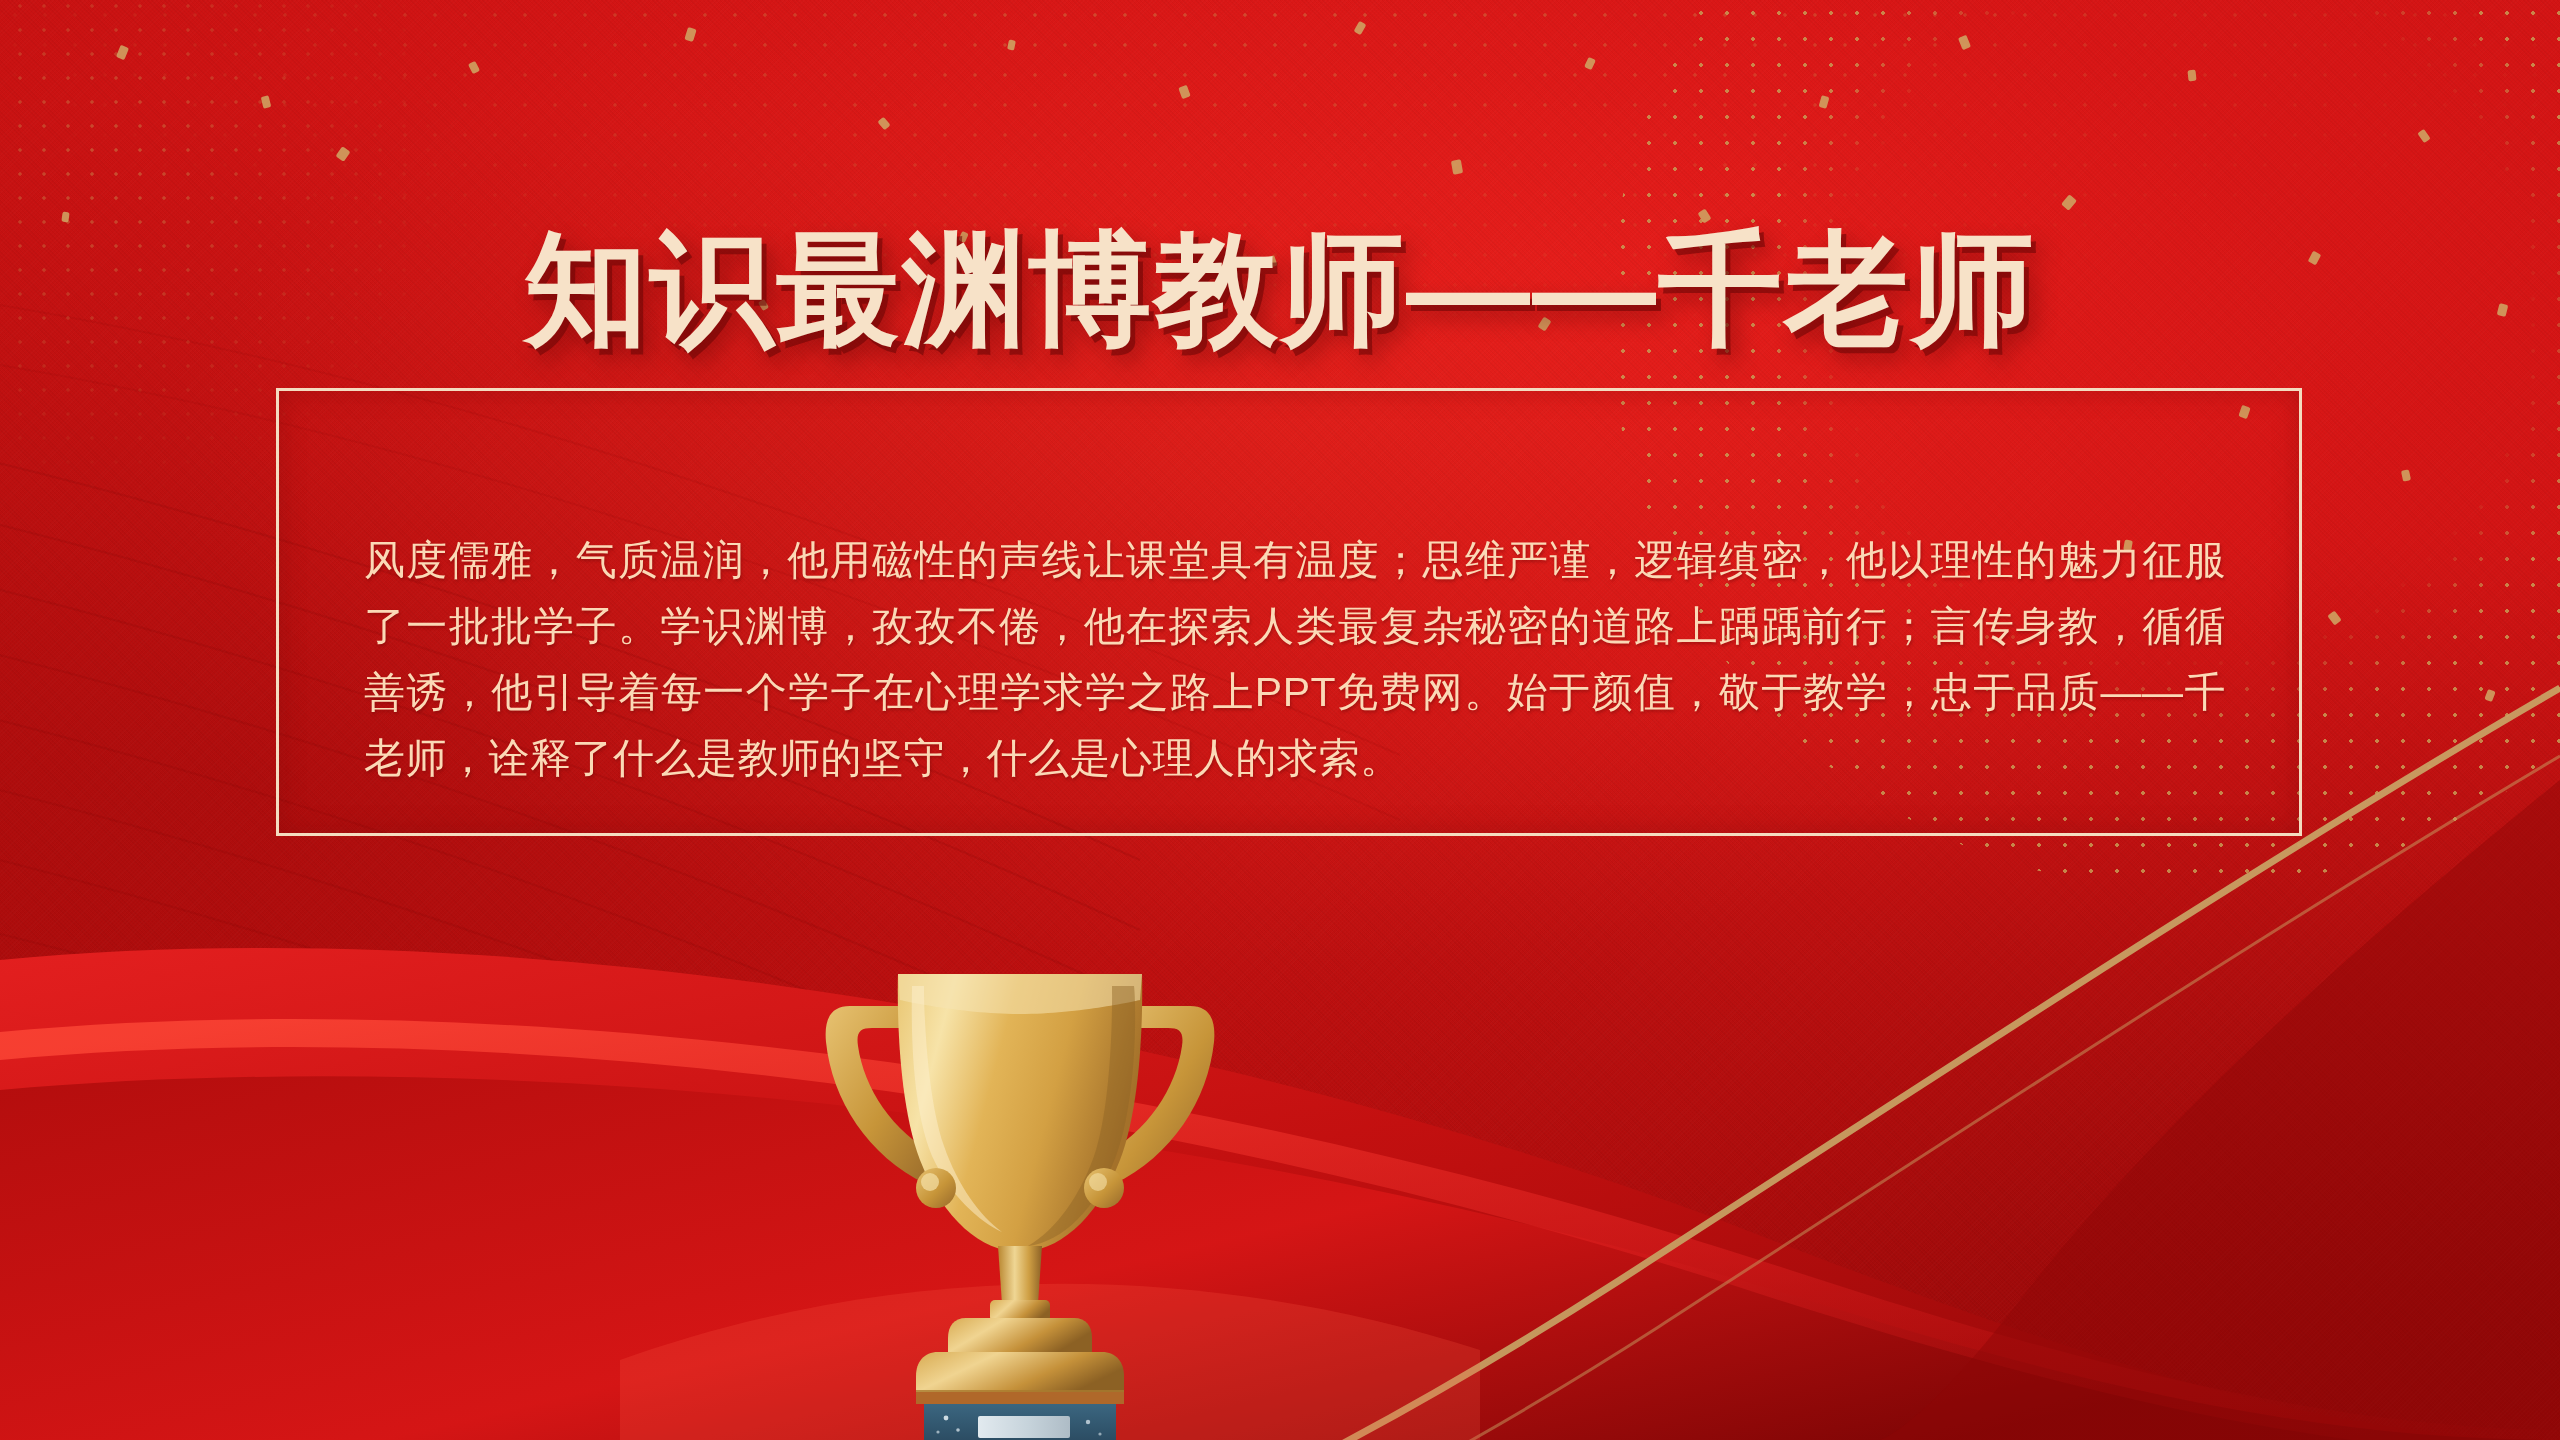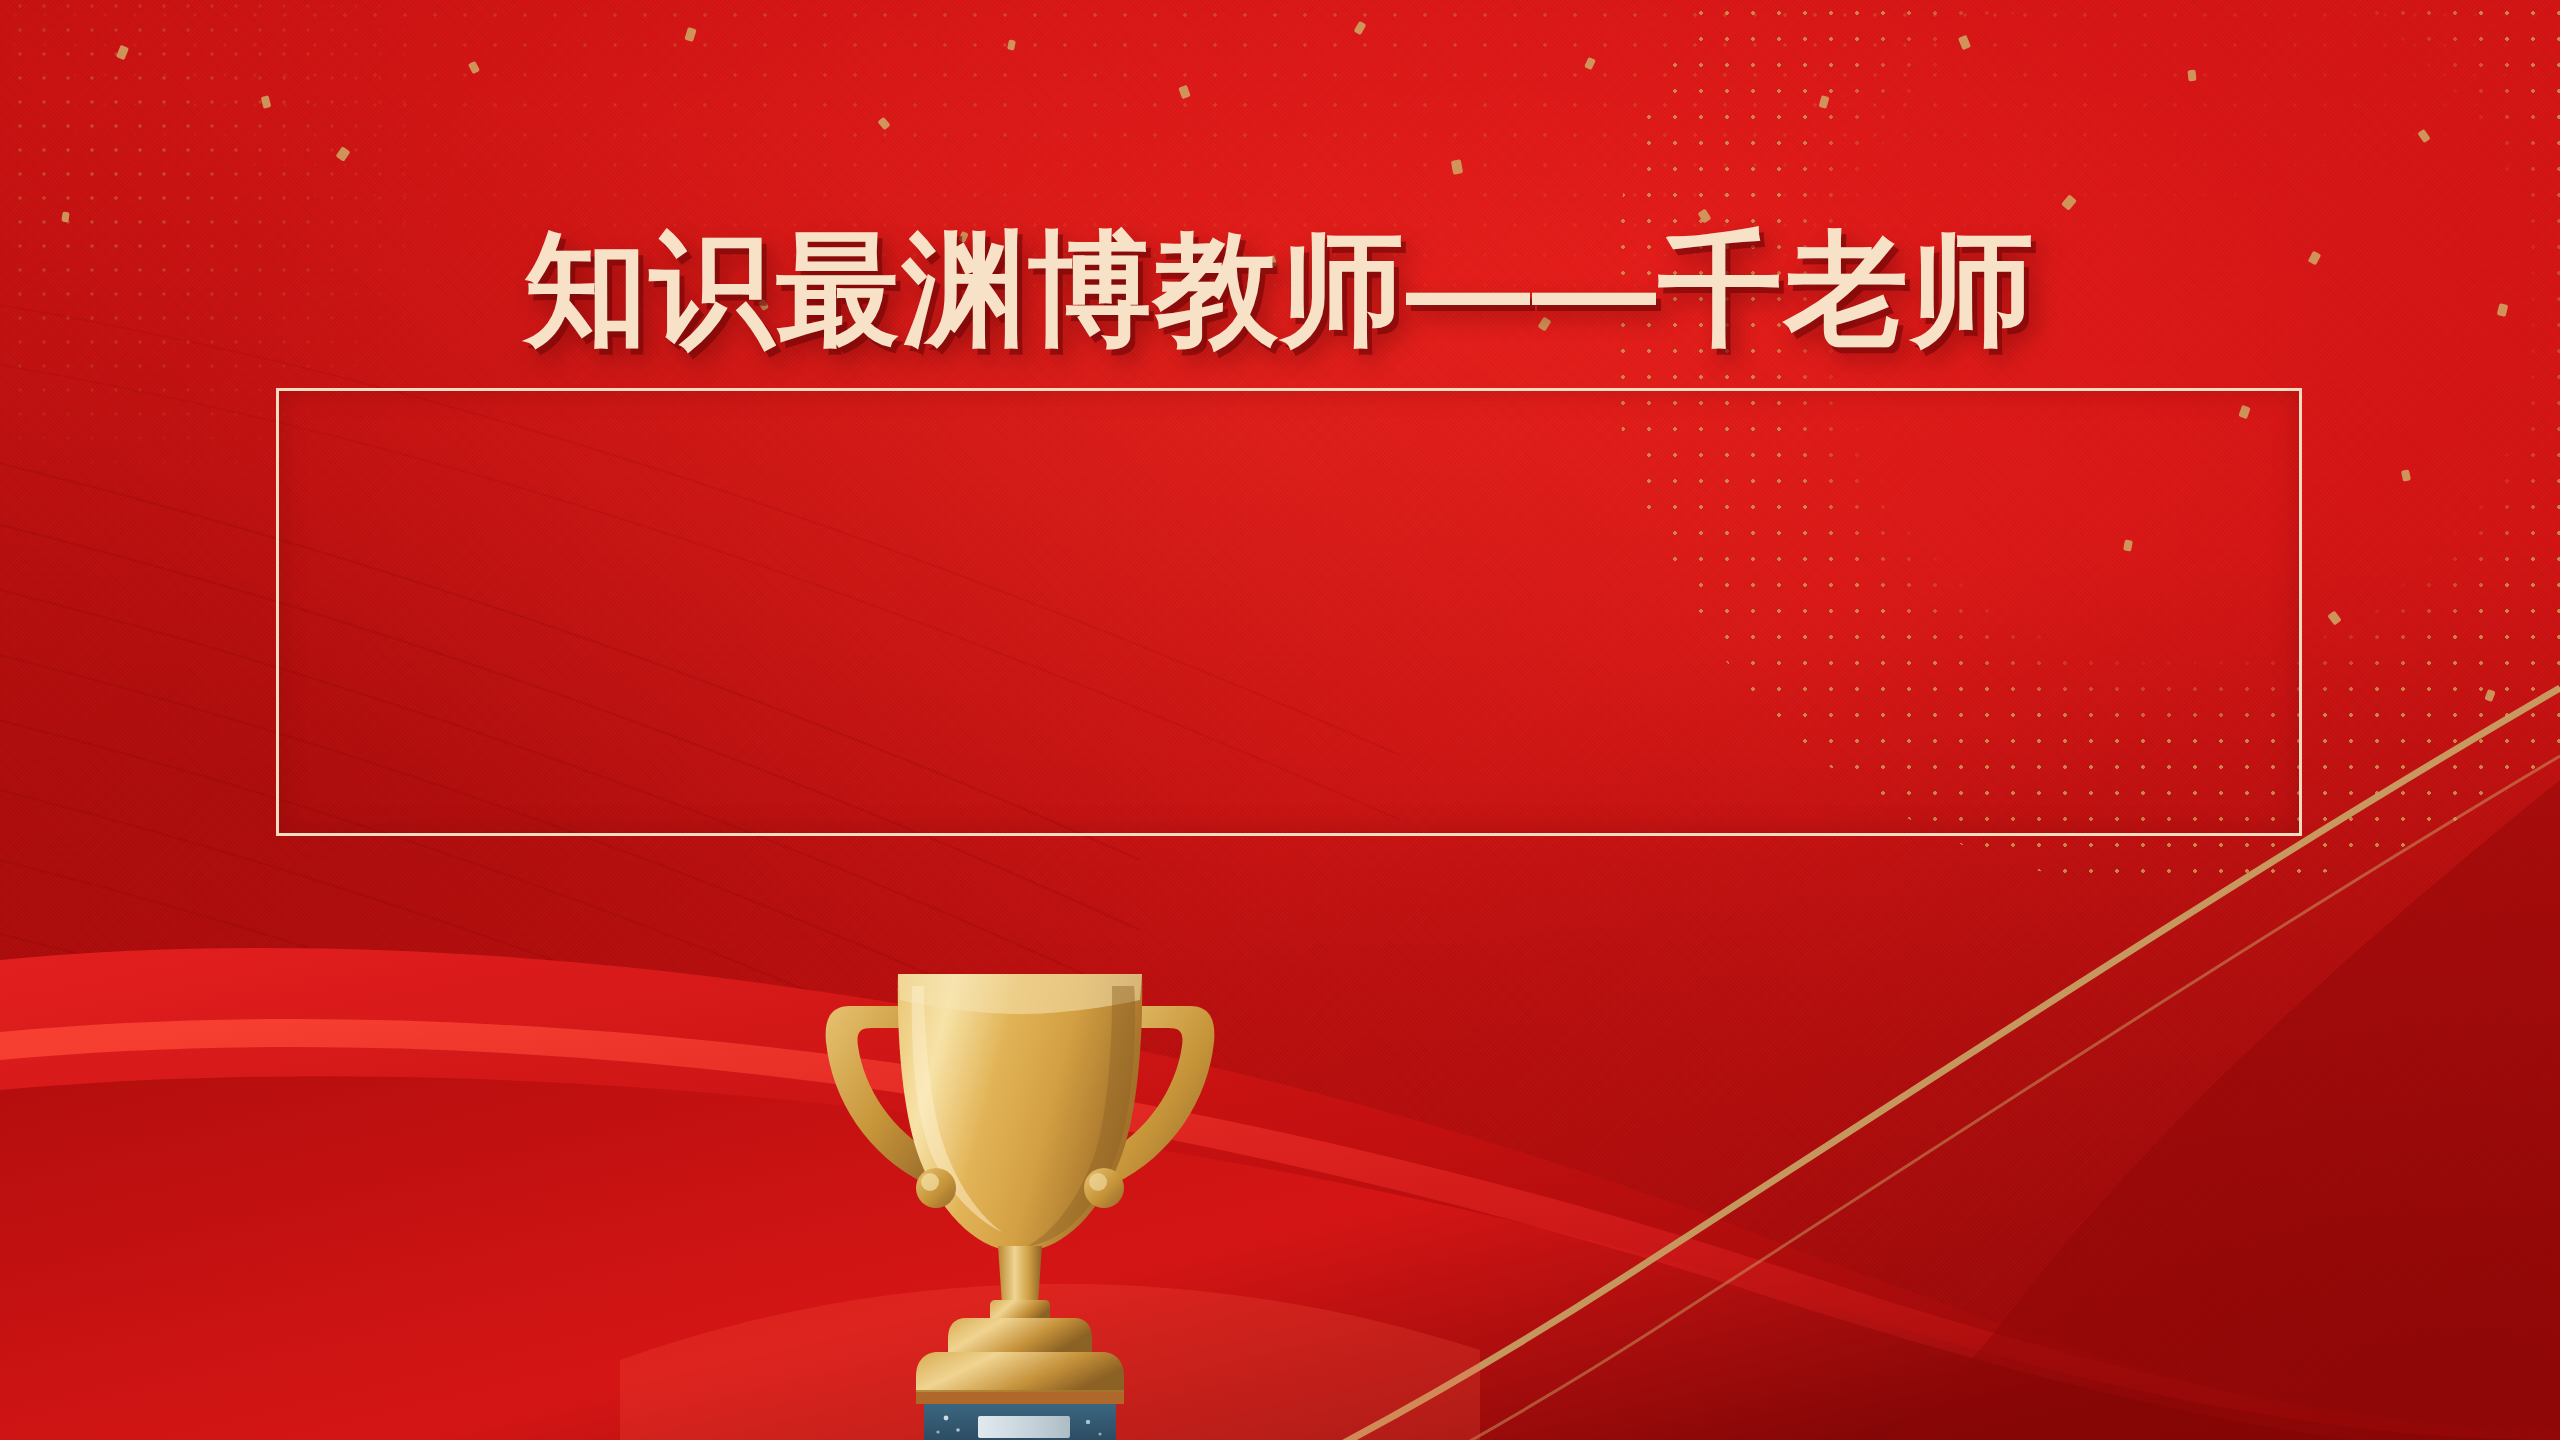--- a/index.html
+++ b/index.html
@@ -352,14 +352,15 @@
       <circle cx="138" cy="470" r="1.8" fill="#e8f1f6" opacity="0.7"></circle>
       <circle cx="118" cy="472" r="1.6" fill="#e8f1f6" opacity="0.6"></circle>
       <circle cx="268" cy="462" r="2.2" fill="#e8f1f6" opacity="0.7"></circle>
       <circle cx="280" cy="474" r="1.6" fill="#e8f1f6" opacity="0.55"></circle>
     </svg>
   </div>
 
   <h1 class="title">知识最渊博教师——千老师</h1>
 
   <div class="body-box"></div>
+  <p class="body-text">风度儒雅，气质温润，他用磁性的声线让课堂具有温度；思维严谨，逻辑缜密，他以理性的魅力征服了一批批学子。学识渊博，孜孜不倦，他在探索人类最复杂秘密的道路上踽踽前行；言传身教，循循善诱，他引导着每一个学子在心理学求学之路上PPT免费网。始于颜值，敬于教学，忠于品质——千老师，诠释了什么是教师的坚守，什么是心理人的求索。</p>
 
 </div>
 
 </body></html>

